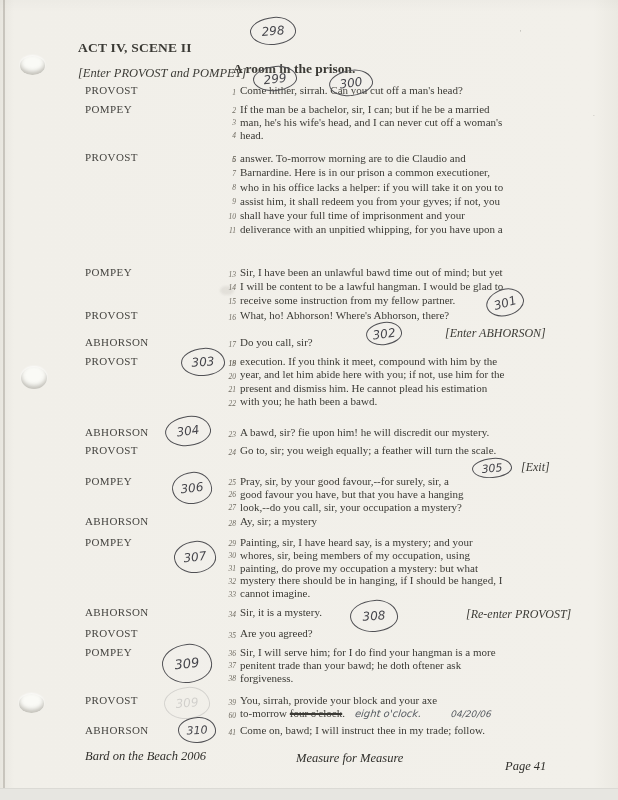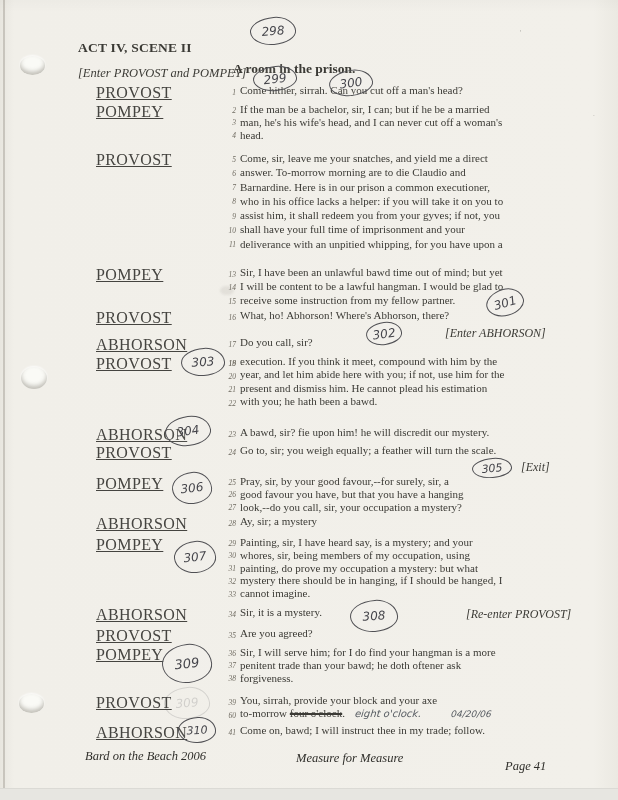--- a/index.html
+++ b/index.html
@@ -14,21 +14,21 @@
   }
   .edge-line{position:absolute;left:3px;top:0;width:2px;height:100%;background:rgba(110,105,95,.28);}
   .bottom-band{position:absolute;left:0;bottom:0;width:100%;height:11px;background:#e7e6e1;border-top:1px solid rgba(0,0,0,.05);}
   .hole{position:absolute;border-radius:50%;background:#fafaf6;
         box-shadow:inset 0 -3px 4px rgba(125,120,108,.45), 0 -1px 2px rgba(255,255,255,.8);}
   .header-act{position:absolute;left:78px;top:40px;font-weight:bold;font-size:13.5px;letter-spacing:.2px;}
   .header-loc{position:absolute;left:233px;top:40px;font-weight:bold;font-size:13.5px;margin-top:21px;}
   .dir{position:absolute;font-style:italic;font-size:12px;color:#3c3b36;white-space:nowrap;}
   .dir.opening{font-size:12.5px;}
   .speech{position:absolute;left:78px;}
-  .speaker{position:absolute;left:18px;top:0;width:150px;font-size:16px;letter-spacing:.4px;color:#454440;text-decoration:underline;}
+  .speaker{position:absolute;left:7px;top:0;width:150px;font-size:11px;letter-spacing:.4px;color:#454440;}
   .lines{margin-left:162px;font-size:11px;line-height:13px;}
   .line{position:relative;white-space:nowrap;}
   .num{position:absolute;left:-21px;top:1.5px;width:17px;text-align:right;
        font-size:7.5px;font-style:italic;color:#6f6b61;}
   .circle{position:absolute;border:1.4px solid #505054;color:#45454b;
           border-radius:54% 46% 50% 50% / 48% 56% 44% 52%;
           display:flex;align-items:center;justify-content:center;
           font-family:"DejaVu Sans",sans-serif;font-style:italic;font-size:12px;
           background:rgba(255,255,255,.06);}
   .circle.ghost{opacity:.18;}
@@ -73,21 +73,21 @@
     <div class="lines" style="line-height:12.8px;">
       <div class="line"><span class="num">2</span><span>If the man be a bachelor, sir, I can; but if he be a married</span></div>
       <div class="line"><span class="num">3</span><span>man, he's his wife's head, and I can never cut off a woman's</span></div>
       <div class="line"><span class="num">4</span><span>head.</span></div>
     </div>
   </div>
 
   <div class="speech" style="top:151px;">
     <div class="speaker">PROVOST</div>
     <div class="lines" style="line-height:14.3px;">
-      <div class="line"><span class="num">5</span><span>Come, sir, leave me your snatches, and yield me a direct</span></div>
+      <div class="line"><span class="num">5</span></div>
       <div class="line"><span class="num">6</span><span>answer. To-morrow morning are to die Claudio and</span></div>
       <div class="line"><span class="num">7</span><span>Barnardine. Here is in our prison a common executioner,</span></div>
       <div class="line"><span class="num">8</span><span>who in his office lacks a helper: if you will take it on you to</span></div>
       <div class="line"><span class="num">9</span><span>assist him, it shall redeem you from your gyves; if not, you</span></div>
       <div class="line"><span class="num">10</span><span>shall have your full time of imprisonment and your</span></div>
       <div class="line"><span class="num">11</span><span>deliverance with an unpitied whipping, for you have upon a</span></div>
     </div>
   </div>
 
   <div class="speech" style="top:266px;">

